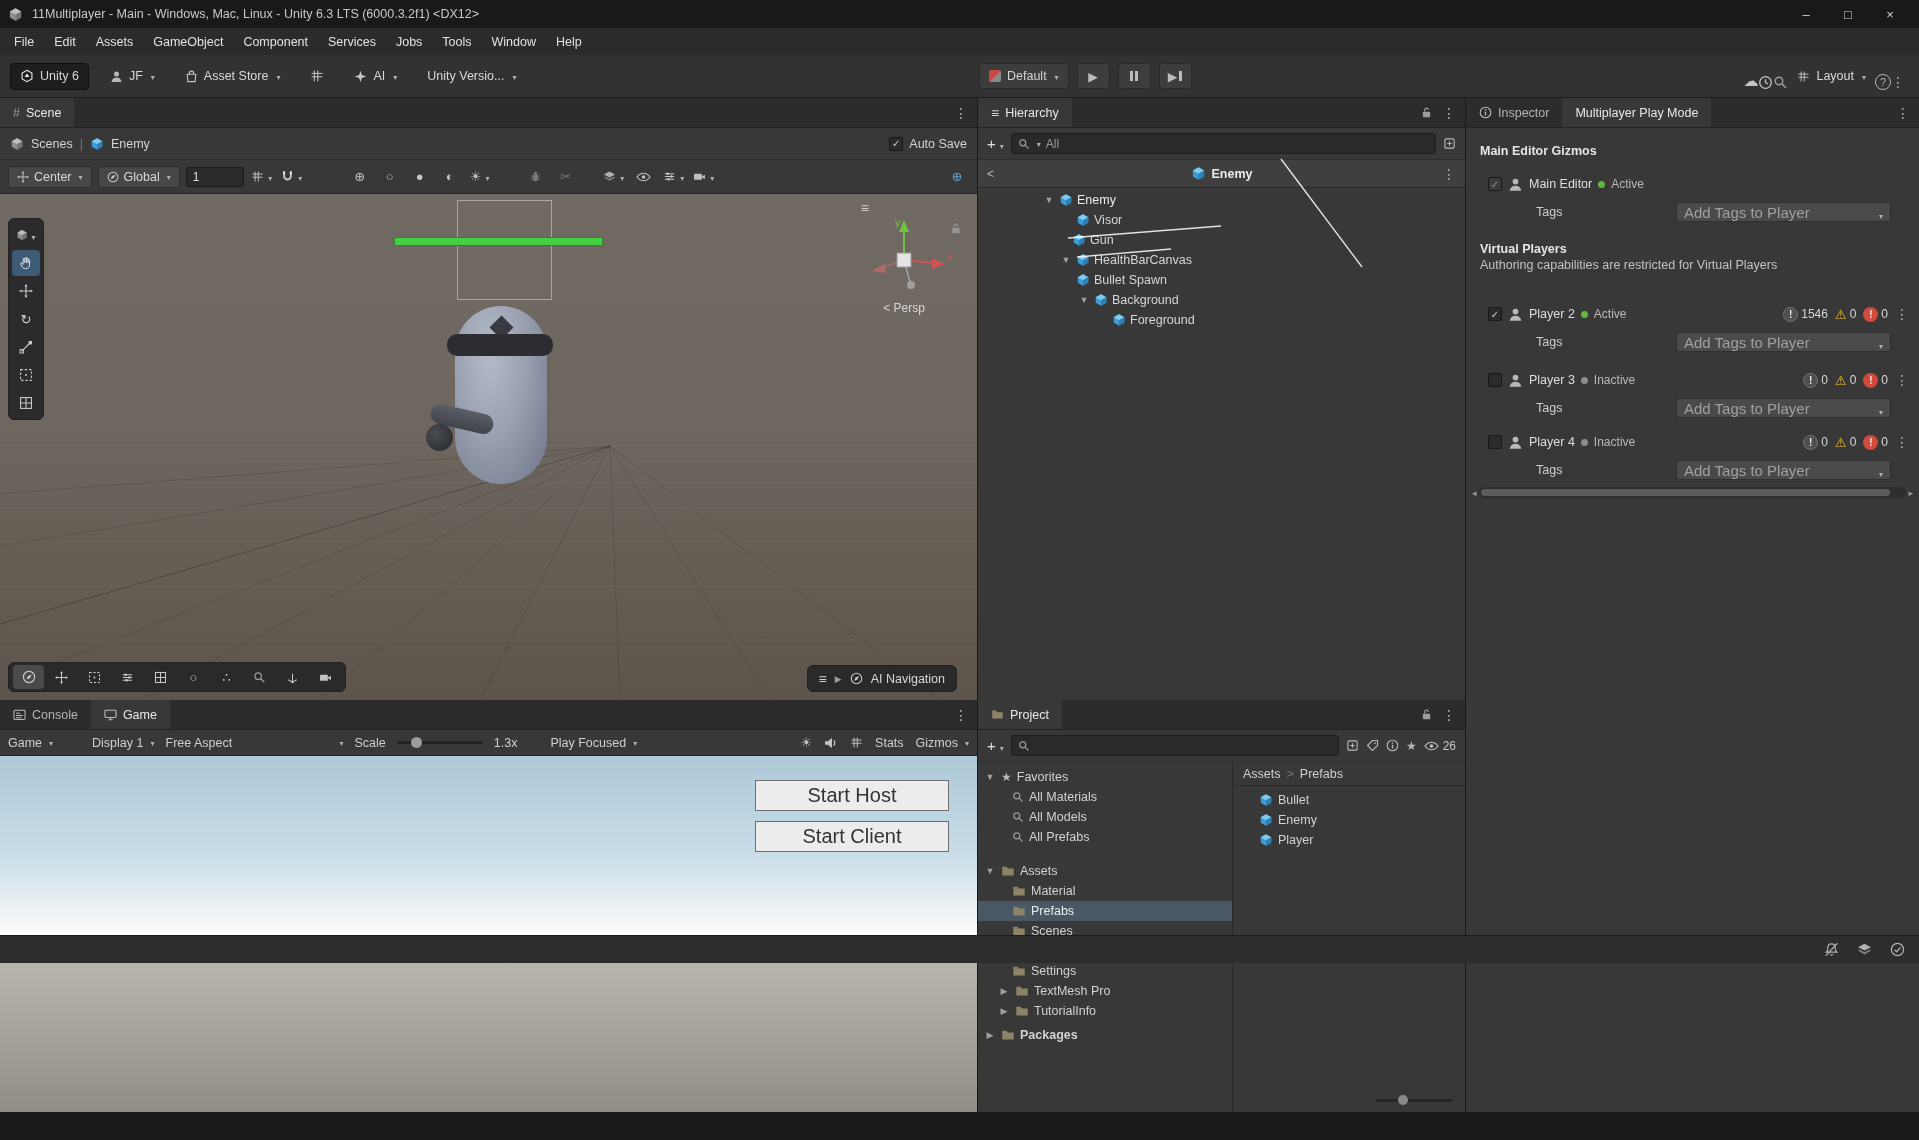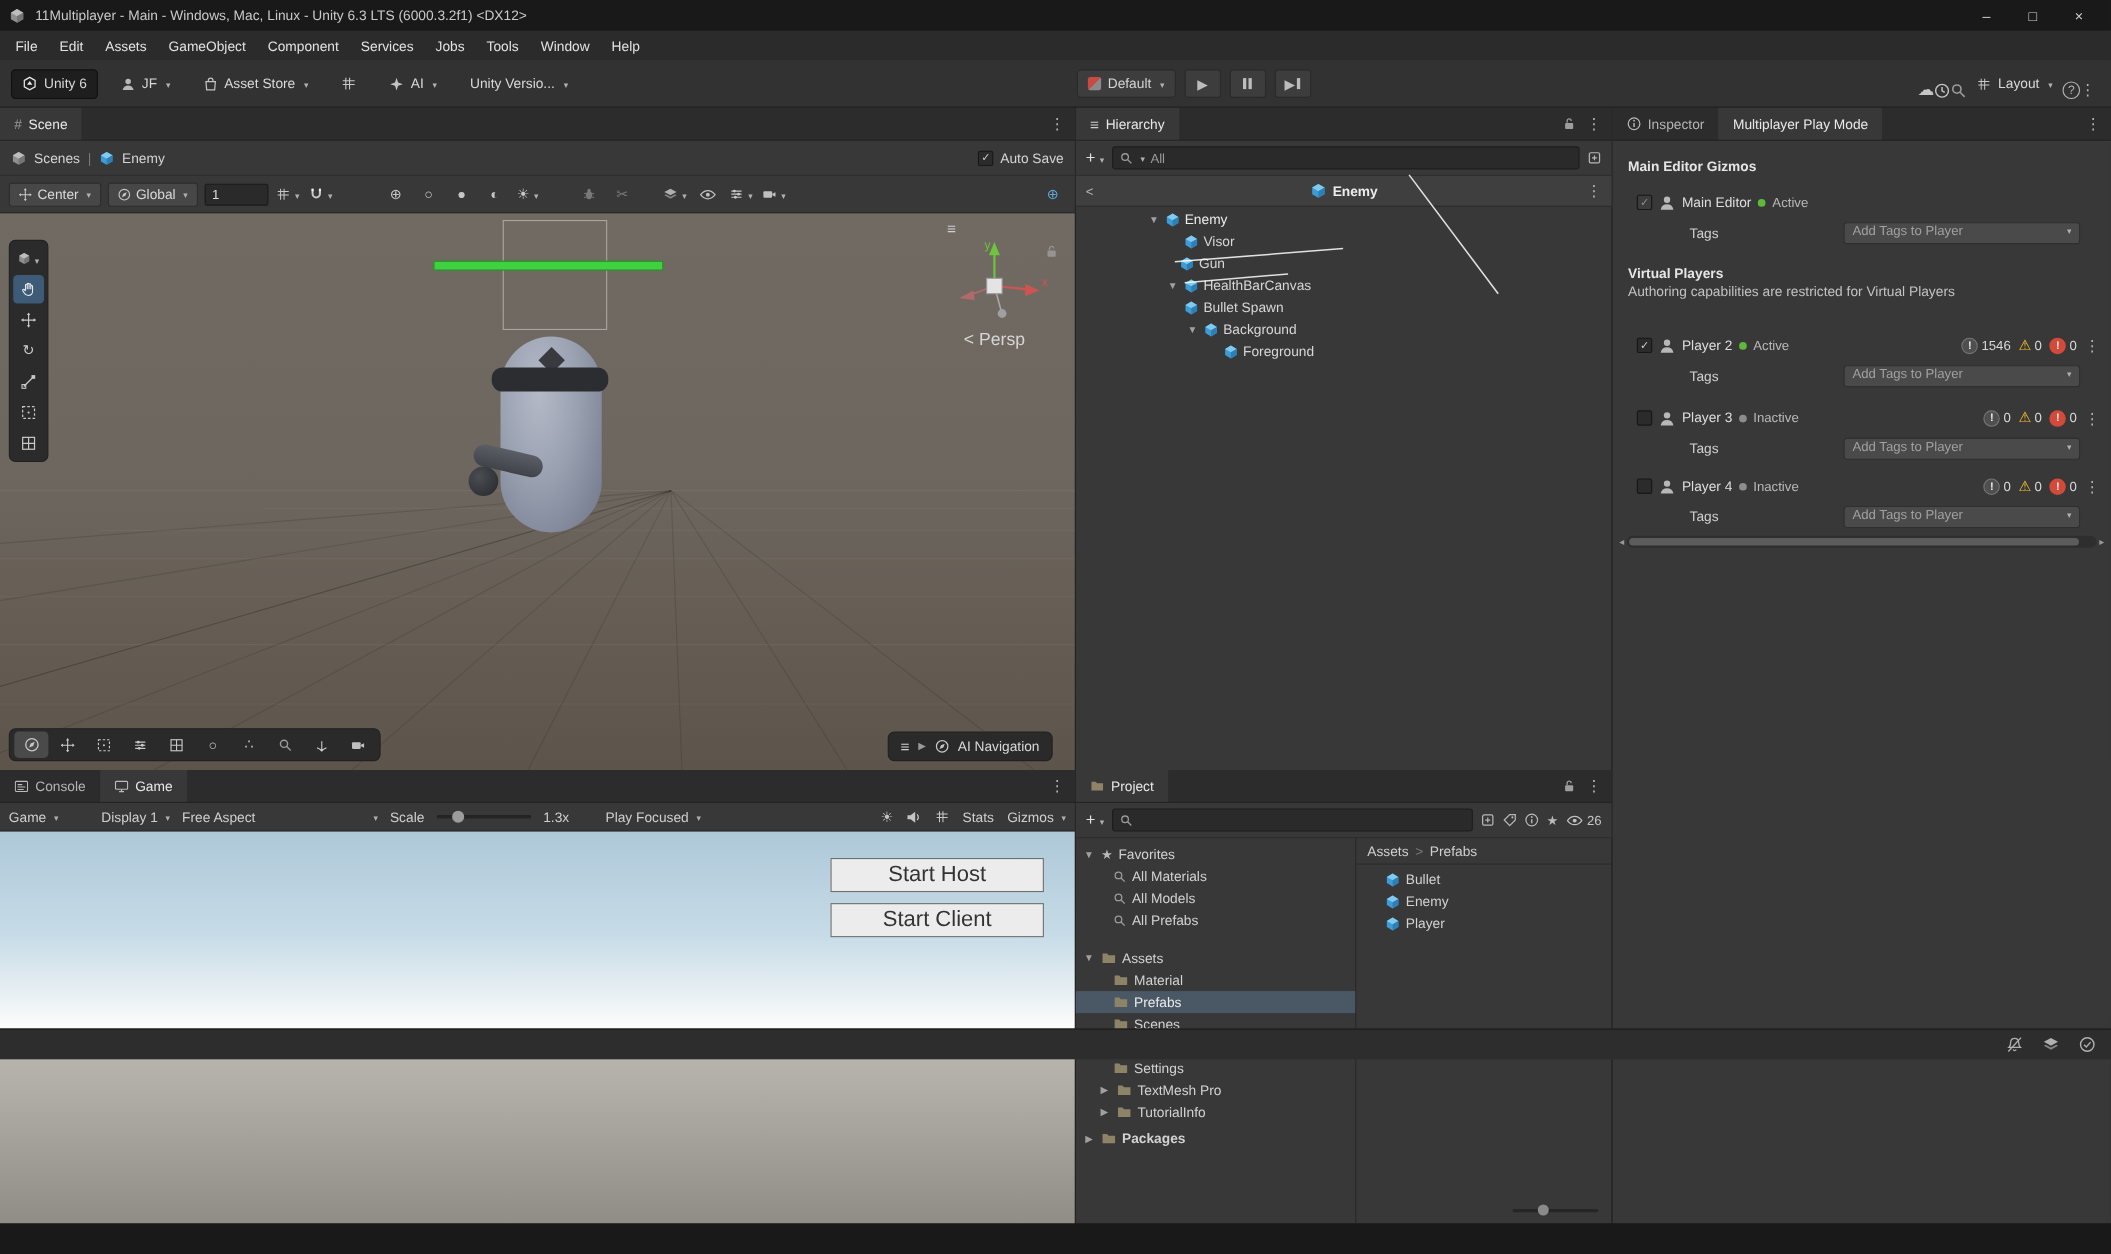--- a/index.html
+++ b/index.html
@@ -60,21 +60,21 @@
 .scene-tools-left{position:absolute;left:8px;top:24px;width:36px;background:rgba(41,41,41,.96);border:1px solid #212121;border-radius:6px;padding:3px;display:flex;flex-direction:column;gap:2px}
 .stl-btn{height:26px;border-radius:4px;display:flex;align-items:center;justify-content:center;gap:1px;color:#cdcdcd;font-size:13px}
 .stl-btn.active{background:#3d5a77}
 .scene-tools-bottom{position:absolute;left:8px;bottom:8px;height:30px;background:rgba(41,41,41,.96);border:1px solid #212121;border-radius:6px;display:flex;align-items:center;gap:2px;padding:0 4px}
 .stb-btn{width:31px;height:24px;display:flex;align-items:center;justify-content:center;border-radius:4px;color:#c6c6c6;font-size:13px}
 .stb-btn.active{background:#4a4a4a}
 .ai-nav{position:absolute;right:20px;bottom:8px;height:27px;background:rgba(41,41,41,.96);border:1px solid #212121;border-radius:6px;display:flex;align-items:center;gap:8px;padding:0 11px;color:#d8d8d8}
 .vp-hamb{position:absolute;right:108px;top:6px}
 .vp-lock{position:absolute;right:15px;top:28px;opacity:.85}
 .gizmo{position:absolute;right:18px;top:18px;width:110px;text-align:center}
-.persp{color:#d6d6d6;font-size:16px;margin-top:-6px}
+.persp{color:#d6d6d6;font-size:12px;margin-top:-6px}
 
 #game-sec{left:0;top:700px;width:978px;height:412px;border-right:1px solid #191919}
 .gt-row{height:26px;background:#383838;border-bottom:1px solid #242424;display:flex;align-items:center;gap:11px;padding:0 8px;color:#cfcfcf;flex:none}
 .gt-dd{display:flex;align-items:center;gap:5px}
 .slider{width:86px;height:3px;background:#242424;border-radius:2px;position:relative}
 .knob{position:absolute;top:-4px;left:16%;width:11px;height:11px;border-radius:50%;background:#9c9c9c}
 #game-vp{flex:1;position:relative;background:linear-gradient(180deg,#aec8d8 0%,#c6dbe7 26%,#eef3f5 44%,#fdfdfc 50%,#bcb9b2 53%,#a7a49d 76%,#908d86 100%)}
 .g-btn{position:absolute;left:755px;width:194px;height:31px;background:#ececec;border:1px solid #6e6e6e;color:#333;font-size:20px;display:flex;align-items:center;justify-content:center}
 
 #hier-sec{left:978px;top:98px;width:488px;height:602px;border-right:1px solid #191919}
@@ -105,21 +105,21 @@
 #insp-sec{left:1466px;top:98px;width:453px;height:1014px}
 .insp-body{flex:1;padding-top:8px}
 .ih1{font-weight:bold;color:#e6e6e6;margin:8px 0 14px 14px}
 .pe-row{height:24px;display:flex;align-items:center;gap:6px;padding:0 10px 0 22px}
 .pname{color:#dedede}
 .dot{width:7px;height:7px;border-radius:50%;flex:none}
 .dot.on{background:var(--active-green)}
 .dot.off{background:#8d8d8d}
 .status-txt{color:#b9b9b9;font-size:12px}
 .t-row{height:24px;display:flex;align-items:center;padding:0 28px 0 70px;margin-top:4px;color:#cfcfcf}
-.tags-dd{margin-left:auto;width:215px;height:20px;background:#4a4a4a;border:1px solid #2f2f2f;border-radius:3px;display:flex;align-items:flex-start;padding:0 7px;color:#a0a0a0;font-size:12px}
+.tags-dd{margin-left:auto;width:215px;height:20px;background:#4a4a4a;border:1px solid #2f2f2f;border-radius:3px;display:flex;align-items:flex-end;padding:0 7px;color:#a0a0a0;font-size:15px}
 .note{color:#c2c2c2;margin:2px 0 0 14px}
 .badges{margin-left:auto;display:flex;align-items:center}
 .badge{width:15px;height:15px;border-radius:50%;display:flex;align-items:center;justify-content:center;font-size:10px;font-weight:bold;color:#eee;flex:none}
 .badge.log{background:#4f4f4f;border:1px solid #747474}
 .badge.log::after{content:"!"}
 .badge.err{background:var(--error-red)}
 .badge.err::after{content:"!"}
 .cnt{font-size:12px;color:#d8d8d8;margin:0 7px 0 3px}
 .hscroll{margin:4px 6px 0;height:13px;display:flex;align-items:center;gap:2px;color:#9a9a9a;font-size:9px}
 .hs-track{flex:1;height:11px;background:#2e2e2e;border-radius:6px;position:relative}

